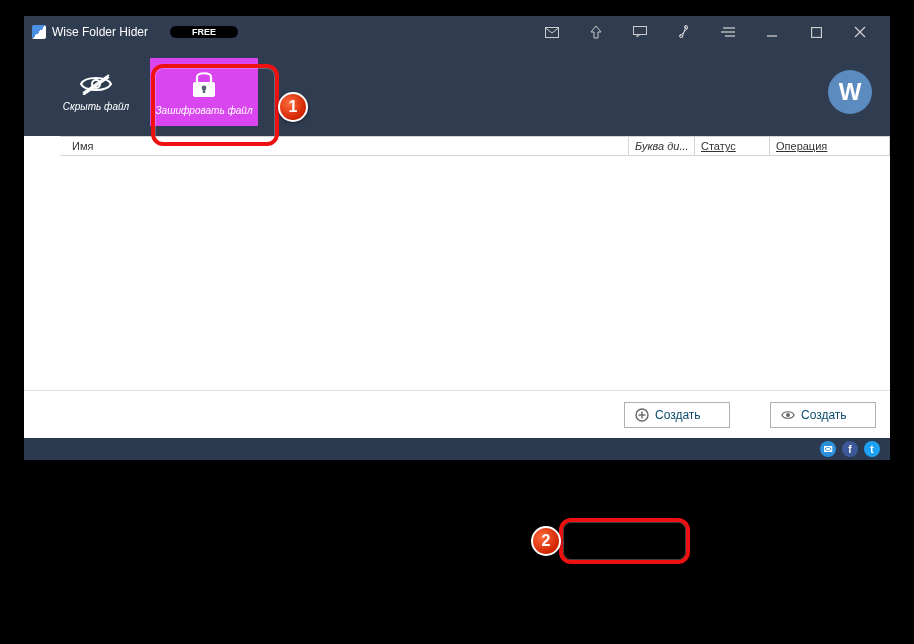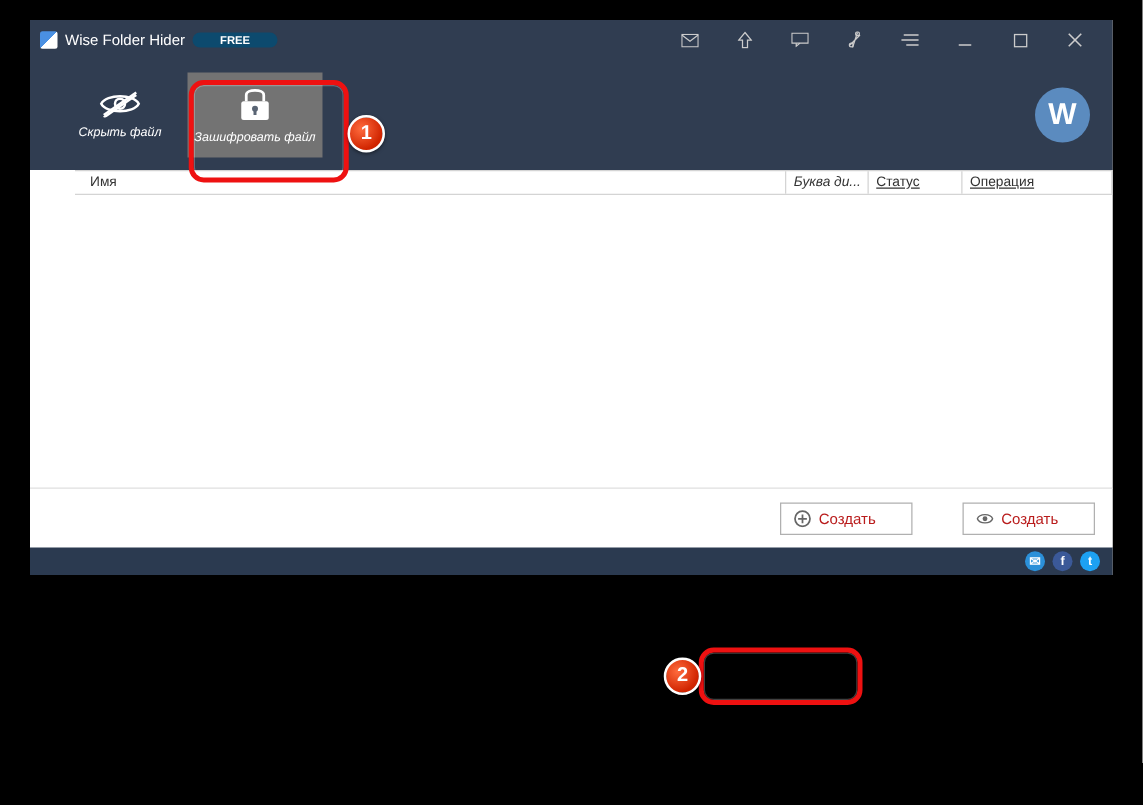--- a/index.html
+++ b/index.html
@@ -31,27 +31,27 @@
       padding: 0 8px;
     }
     .titlebar-left { display: flex; align-items: center; gap: 6px; }
     .app-icon {
       width: 14px; height: 14px;
       background: linear-gradient(135deg, #4a90e2 50%, #fff 50%);
       border-radius: 2px;
     }
     .title-text { font-size: 12px; }
     .free-badge {
-      background: #0c4a6e;
+      background: #000000;
       color: #fff;
       font-size: 9px;
       font-weight: bold;
       padding: 1px 22px;
       border-radius: 7px;
-      margin-left: 0;
+      margin-left: 16px;
     }
     .titlebar-right {
       margin-left: auto;
       display: flex;
       align-items: center;
       gap: 0;
     }
     .tb-btn {
       width: 44px; height: 32px;
       display: flex; align-items: center; justify-content: center;
@@ -74,21 +74,21 @@
       align-items: center;
       justify-content: center;
       color: #fff;
       font-size: 10px;
       width: 108px;
       height: 68px;
       gap: 4px;
       font-style: italic;
     }
     .tool-btn.active {
-      background: #737373;
+      background: #d946ef;
     }
     .highlight-frame {
       position: absolute;
       border: 4px solid #e11;
       border-radius: 12px;
       pointer-events: none;
       box-shadow: 0 0 0 1px rgba(255,255,255,0.25) inset;
     }
     .hl-1 { left: 151px; top: 64px; width: 128px; height: 82px; }
     .hl-2 { left: 559px; top: 518px; width: 131px; height: 46px; }
@@ -154,21 +154,21 @@
     .action-btn {
       border: 1px solid #b0b0b0;
       background: #fff;
       height: 26px;
       min-width: 106px;
       display: flex;
       align-items: center;
       gap: 6px;
       padding: 0 10px;
       font-size: 12px;
-      color: #b91c1c;
+      color: #0c4a6e;
     }
     .plus-circ, .eye-circ {
       width: 14px; height: 14px; display: inline-flex;
       align-items: center; justify-content: center;
     }
     .footer {
       height: 22px;
       background: #2b3a50;
       display: flex;
       align-items: center;

